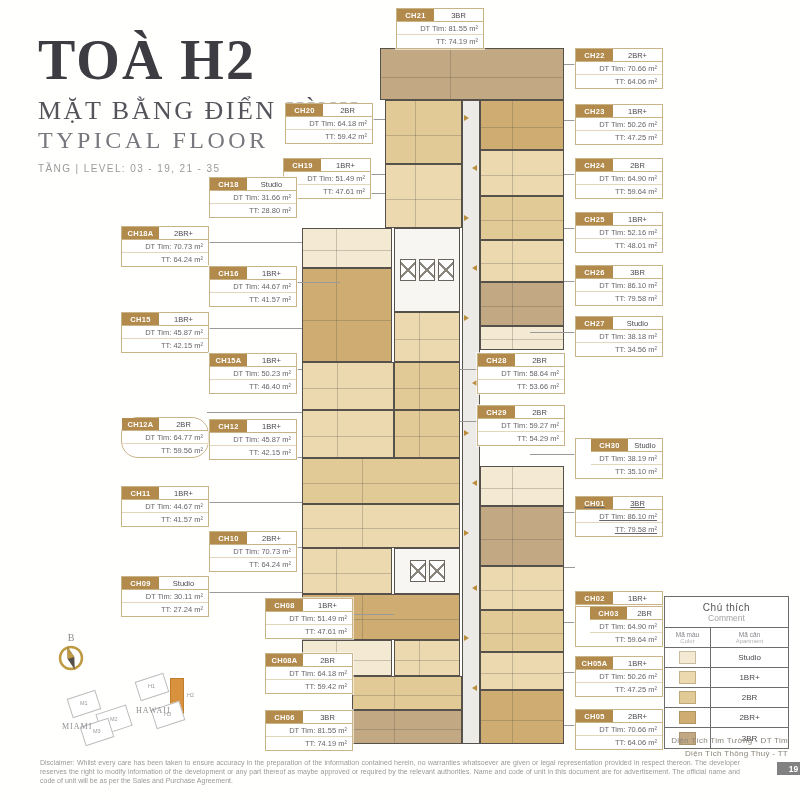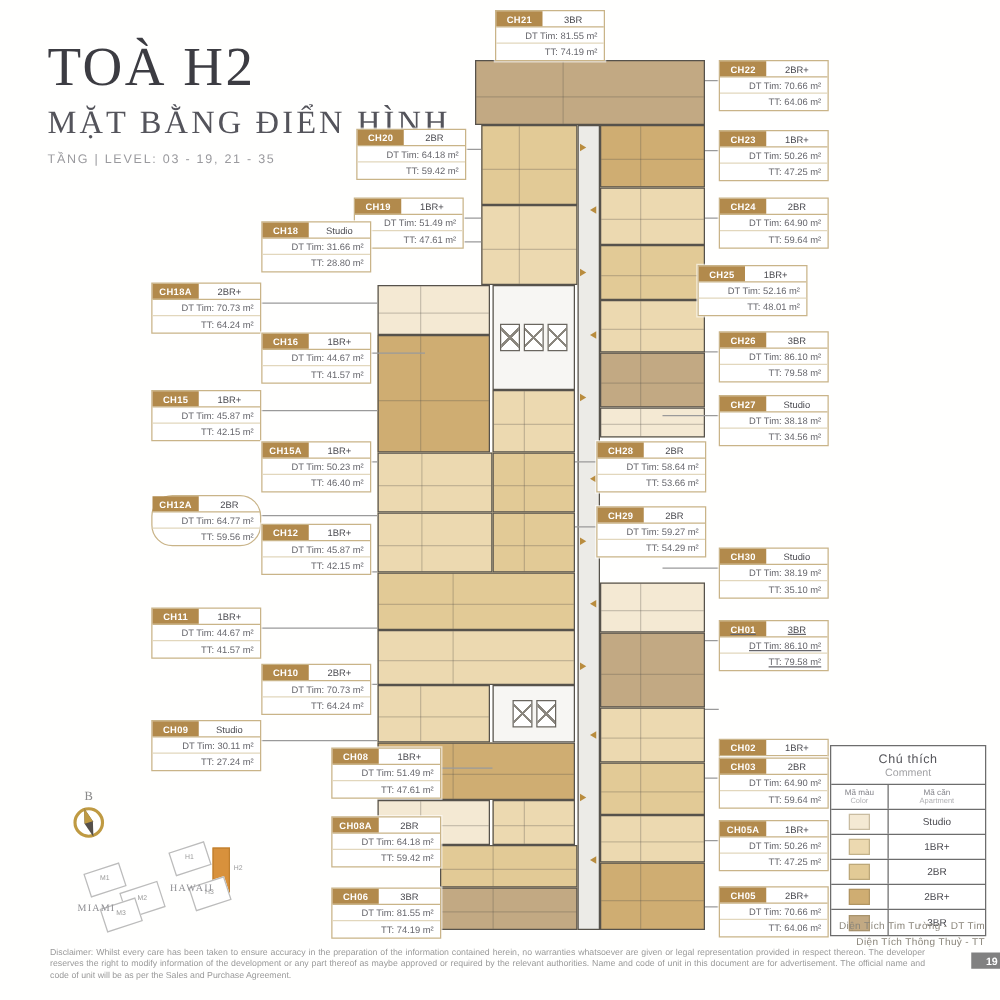--- a/index.html
+++ b/index.html
@@ -1,21 +1,21 @@
 <!DOCTYPE html>
 <html><head>
 <meta charset="utf-8">
 <style>
   * { box-sizing: border-box; margin: 0; padding: 0; }
   html,body { width:800px; height:800px; background:#fff; font-family:"Liberation Sans", sans-serif; }
   #page { position:relative; width:800px; height:800px; background:#fffffe; overflow:hidden; }
 
   
   #hdr { position:absolute; left:38px; top:28px; width:300px; }
-  .t1 { font-family:"Liberation Serif", serif; font-weight:normal; font-size:44px; letter-spacing:2px; color:#3c3c42; }
+  .t1 { font-family:"Liberation Serif", serif; font-weight:bold; font-size:56px; letter-spacing:2px; color:#3c3c42; }
   .t2 { font-family:"Liberation Serif", serif; font-size:26px; letter-spacing:2.5px; color:#54545b; margin-top:4px; white-space:nowrap; }
   .t3 { font-family:"Liberation Serif", serif; font-size:24px; letter-spacing:3.5px; color:#77777e; margin-top:1px; }
   .t4 { font-size:10px; letter-spacing:1.4px; color:#9a9a9e; margin-top:9px; }
 
   
   #plan-layer { position:absolute; left:0; top:0; width:800px; height:688px; }
   .unit { position:absolute; border:1.5px solid #56524b; }
   .unit::before { content:""; position:absolute; left:38%; top:0; bottom:0; border-left:1px solid rgba(86,82,75,.28); }
   .unit::after  { content:""; position:absolute; top:55%; left:0; right:0; border-top:1px solid rgba(86,82,75,.28); }
   .corridor { position:absolute; background:#ecebe7; border:1.5px solid #56524b; }
@@ -66,20 +66,21 @@
   #compass .b { text-align:center; font-family:"Liberation Serif", serif; font-size:10px; color:#8a8a8a; }
 </style>
 </head>
 <body>
 
 <div id="page">
 
   <div id="hdr">
     <div class="t1">TOÀ H2</div>
     <div class="t2">MẶT BẰNG ĐIỂN HÌNH</div>
+    <div class="t3">TYPICAL FLOOR</div>
     <div class="t4">TẦNG | LEVEL: 03 - 19, 21 - 35</div>
   </div>
 
   <div id="plan-layer">
       <div class="corridor" style="left: 462px; top: 100px; width: 18px; height: 644px;"></div>
       <div class="unit" style="left: 380px; top: 48px; width: 184px; height: 52px; background: rgb(194, 169, 131);"></div>
       <div class="unit" style="left: 385px; top: 100px; width: 77px; height: 64px; background: rgb(226, 202, 150);"></div>
       <div class="unit" style="left: 385px; top: 164px; width: 77px; height: 64px; background: rgb(236, 217, 176);"></div>
       <div class="unit" style="left: 302px; top: 228px; width: 90px; height: 40px; background: rgb(244, 233, 211);"></div>
       <div class="unit" style="left: 302px; top: 268px; width: 90px; height: 94px; background: rgb(207, 173, 114);"></div>
@@ -213,21 +214,21 @@
         <div class="ul-row">TT: 42.15 m²</div>
       </div>
       <div class="ulabel" style="left: 209px; top: 353px;">
         <div class="ul-head">
           <div class="ul-id">CH15A</div>
           <div class="ul-type">1BR+</div>
         </div>
         <div class="ul-row first">DT Tim: 50.23 m²</div>
         <div class="ul-row">TT: 46.40 m²</div>
       </div>
-      <div class="ulabel" style="left: 121px; top: 396px; border-radius: 17px;">
+      <div class="ulabel" style="left: 121px; top: 417px; border-radius: 17px;">
         <div class="ul-head">
           <div class="ul-id">CH12A</div>
           <div class="ul-type">2BR</div>
         </div>
         <div class="ul-row first">DT Tim: 64.77 m²</div>
         <div class="ul-row">TT: 59.56 m²</div>
       </div>
       <div class="ulabel" style="left: 209px; top: 419px;">
         <div class="ul-head">
           <div class="ul-id">CH12</div>
@@ -301,21 +302,21 @@
         <div class="ul-row">TT: 47.25 m²</div>
       </div>
       <div class="ulabel" style="left: 575px; top: 158px;">
         <div class="ul-head">
           <div class="ul-id">CH24</div>
           <div class="ul-type">2BR</div>
         </div>
         <div class="ul-row first">DT Tim: 64.90 m²</div>
         <div class="ul-row">TT: 59.64 m²</div>
       </div>
-      <div class="ulabel" style="left: 558px; top: 212px;">
+      <div class="ulabel" style="left: 575px; top: 212px;">
         <div class="ul-head">
           <div class="ul-id">CH25</div>
           <div class="ul-type">1BR+</div>
         </div>
         <div class="ul-row first">DT Tim: 52.16 m²</div>
         <div class="ul-row">TT: 48.01 m²</div>
       </div>
       <div class="ulabel" style="left: 575px; top: 265px;">
         <div class="ul-head">
           <div class="ul-id">CH26</div>
@@ -341,21 +342,21 @@
         <div class="ul-row">TT: 53.66 m²</div>
       </div>
       <div class="ulabel" style="left: 477px; top: 405px;">
         <div class="ul-head">
           <div class="ul-id">CH29</div>
           <div class="ul-type">2BR</div>
         </div>
         <div class="ul-row first">DT Tim: 59.27 m²</div>
         <div class="ul-row">TT: 54.29 m²</div>
       </div>
-      <div class="ulabel" style="left: 575px; top: 438px;">
+      <div class="ulabel" style="left: 575px; top: 438px; padding-left: 15px;">
         <div class="ul-head">
           <div class="ul-id">CH30</div>
           <div class="ul-type">Studio</div>
         </div>
         <div class="ul-row first">DT Tim: 38.19 m²</div>
         <div class="ul-row">TT: 35.10 m²</div>
       </div>
       <div class="ulabel" style="left: 575px; top: 496px; text-decoration: underline;">
         <div class="ul-head">
           <div class="ul-id">CH01</div>
@@ -365,21 +366,21 @@
         <div class="ul-row">TT: 79.58 m²</div>
       </div>
       <div class="ulabel" style="left: 575px; top: 551px; margin-top: 40px;">
         <div class="ul-head">
           <div class="ul-id">CH02</div>
           <div class="ul-type">1BR+</div>
         </div>
         <div class="ul-row first">DT Tim: 52.16 m²</div>
         <div class="ul-row">TT: 48.01 m²</div>
       </div>
-      <div class="ulabel" style="left: 575px; top: 606px;">
+      <div class="ulabel" style="left: 575px; top: 606px; padding-left: 14px;">
         <div class="ul-head">
           <div class="ul-id">CH03</div>
           <div class="ul-type">2BR</div>
         </div>
         <div class="ul-row first">DT Tim: 64.90 m²</div>
         <div class="ul-row">TT: 59.64 m²</div>
       </div>
       <div class="ulabel" style="left: 575px; top: 656px;">
         <div class="ul-head">
           <div class="ul-id">CH05A</div>

